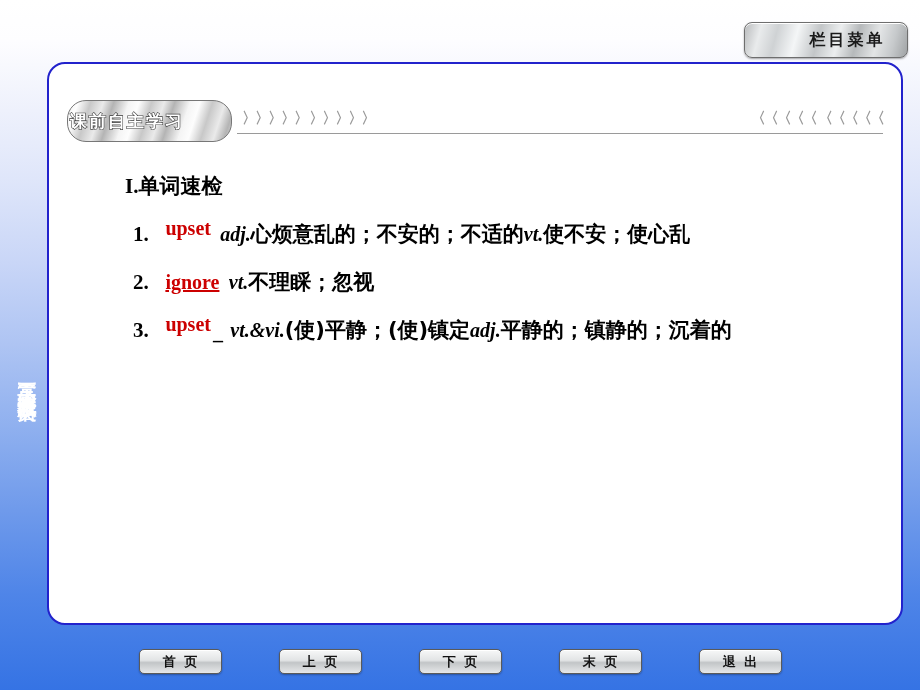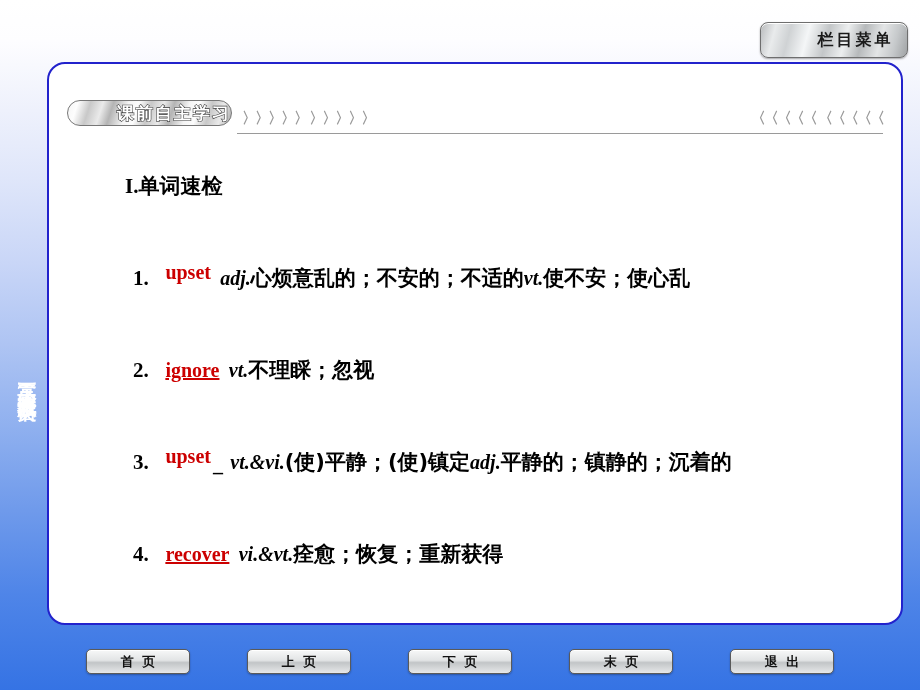--- a/index.html
+++ b/index.html
@@ -41,21 +41,21 @@
     color: #000000;
     letter-spacing: 0.5px;
     white-space: nowrap;
   }
   #header-title .cn { font-family: "DejaVu Sans", sans-serif; font-weight: bold; }
 
   #menu-button {
     position: absolute;
     right: 12px;
     top: 22px;
-    width: 148px;
+    width: 164px;
     height: 36px;
     border-radius: 8px;
     border: 1px solid #6e6e6e;
     background: linear-gradient(105deg,
         #b9bbbd 0%, #e9ebec 10%, #cfd2d4 20%, #f4f6f7 32%,
         #c3c6c8 45%, #eceeef 57%, #b6b9bb 68%, #e3e5e6 80%,
         #c6c9cb 90%, #9fa2a4 100%);
     box-shadow: inset 0 1px 0 #ffffff, 0 1px 2px rgba(0,0,0,.35);
     display: flex;
     align-items: center;
@@ -108,29 +108,29 @@
     top: 36px;
     right: 18px;
     height: 44px;
   }
 
   #section-badge {
     position: absolute;
     left: 0;
     top: 0;
     width: 165px;
-    height: 26px;
+    height: 42px;
     border-radius: 19px;
     border: 1.5px solid #777;
     background: repeating-linear-gradient(108deg,
         #f4f4f4 0px, #fdfdfd 10px, #c8c8c8 22px, #eaeaea 34px,
         #b4b4b4 44px, #f2f2f2 58px);
     display: flex;
     align-items: center;
-    justify-content: flex-end;
+    justify-content: flex-start;
   }
   #section-badge span {
     font-family: "DejaVu Sans", sans-serif;
     font-size: 17px;
     font-weight: bold;
     letter-spacing: 2px;
     text-indent: 2px;
     color: #ffffff;
     -webkit-text-stroke: 1.1px #3a3a3a;
     paint-order: stroke fill;
@@ -176,21 +176,21 @@
     right: 14px;
     font-family: "DejaVu Sans", sans-serif;
     font-size: 21px;
     font-weight: bold;
     color: #000000;
     line-height: 48px;
   }
 
   .heading { text-indent: 62px; }
 
-  .entry { text-indent: 70px; margin-top: 44px; }
+  .entry { text-indent: 70px; }
 
   .idx {
     font-family: "Liberation Serif", serif;
     font-weight: bold;
     font-size: 21px;
   }
   .word {
     font-family: "Liberation Serif", serif;
     font-weight: bold;
     font-size: 20px;
@@ -217,21 +217,21 @@
   #footer-nav {
     position: absolute;
     left: 0;
     bottom: 16px;
     width: 920px;
     display: flex;
     justify-content: center;
     gap: 57px;
   }
   .nav-btn {
-    width: 104px;
+    width: 83px;
     height: 25px;
     border-radius: 5px;
     border: 1px solid #5a5a5a;
     background: linear-gradient(to bottom,
         #f7f8f8 0%, #e2e4e5 45%, #c2c5c7 55%, #e6e8e9 100%);
     box-shadow: inset 0 1px 0 #ffffff, 0 1px 2px rgba(0,0,0,.3);
     display: flex;
     align-items: center;
     justify-content: center;
     cursor: pointer;
@@ -269,21 +269,20 @@
     </div>
 
     <div id="body-text">
       <div class="heading">
         <span class="idx">I.</span><span>单词速检</span>
       </div>
       <div id="entries-host">
           <div class="entry"><span class="idx">1.</span>&nbsp;&nbsp;<span class="word">upset</span>&nbsp;<span class="pos">adj.</span><span class="cn">心烦意乱的；不安的；不适的</span><span class="pos">vt.</span><span class="cn">使不安；使心乱</span></div>
           <div class="entry"><span class="idx">2.</span>&nbsp;&nbsp;<span class="word ul">ignore</span>&nbsp;<span class="pos">vt.</span><span class="cn">不理睬；忽视</span></div>
           <div class="entry"><span class="idx">3.</span>&nbsp;&nbsp;<span class="word">upset</span><span class="blank-tick">_</span>&nbsp;<span class="pos">vt.&amp;vi.</span><span class="cn">(使)平静；(使)镇定</span><span class="pos">adj.</span><span class="cn">平静的；镇静的；沉着的</span></div>
-          <div class="entry"><span class="idx">4.</span>&nbsp;&nbsp;<span class="word ul">recover</span>&nbsp;<span class="pos">vi.&amp;vt.</span><span class="cn">痊愈；恢复；重新获得</span></div>
         </div>
     </div>
 
   </div>
 
   <div id="footer-nav">
       <div class="nav-btn">
         <span>首 页</span>
       </div>
       <div class="nav-btn">

